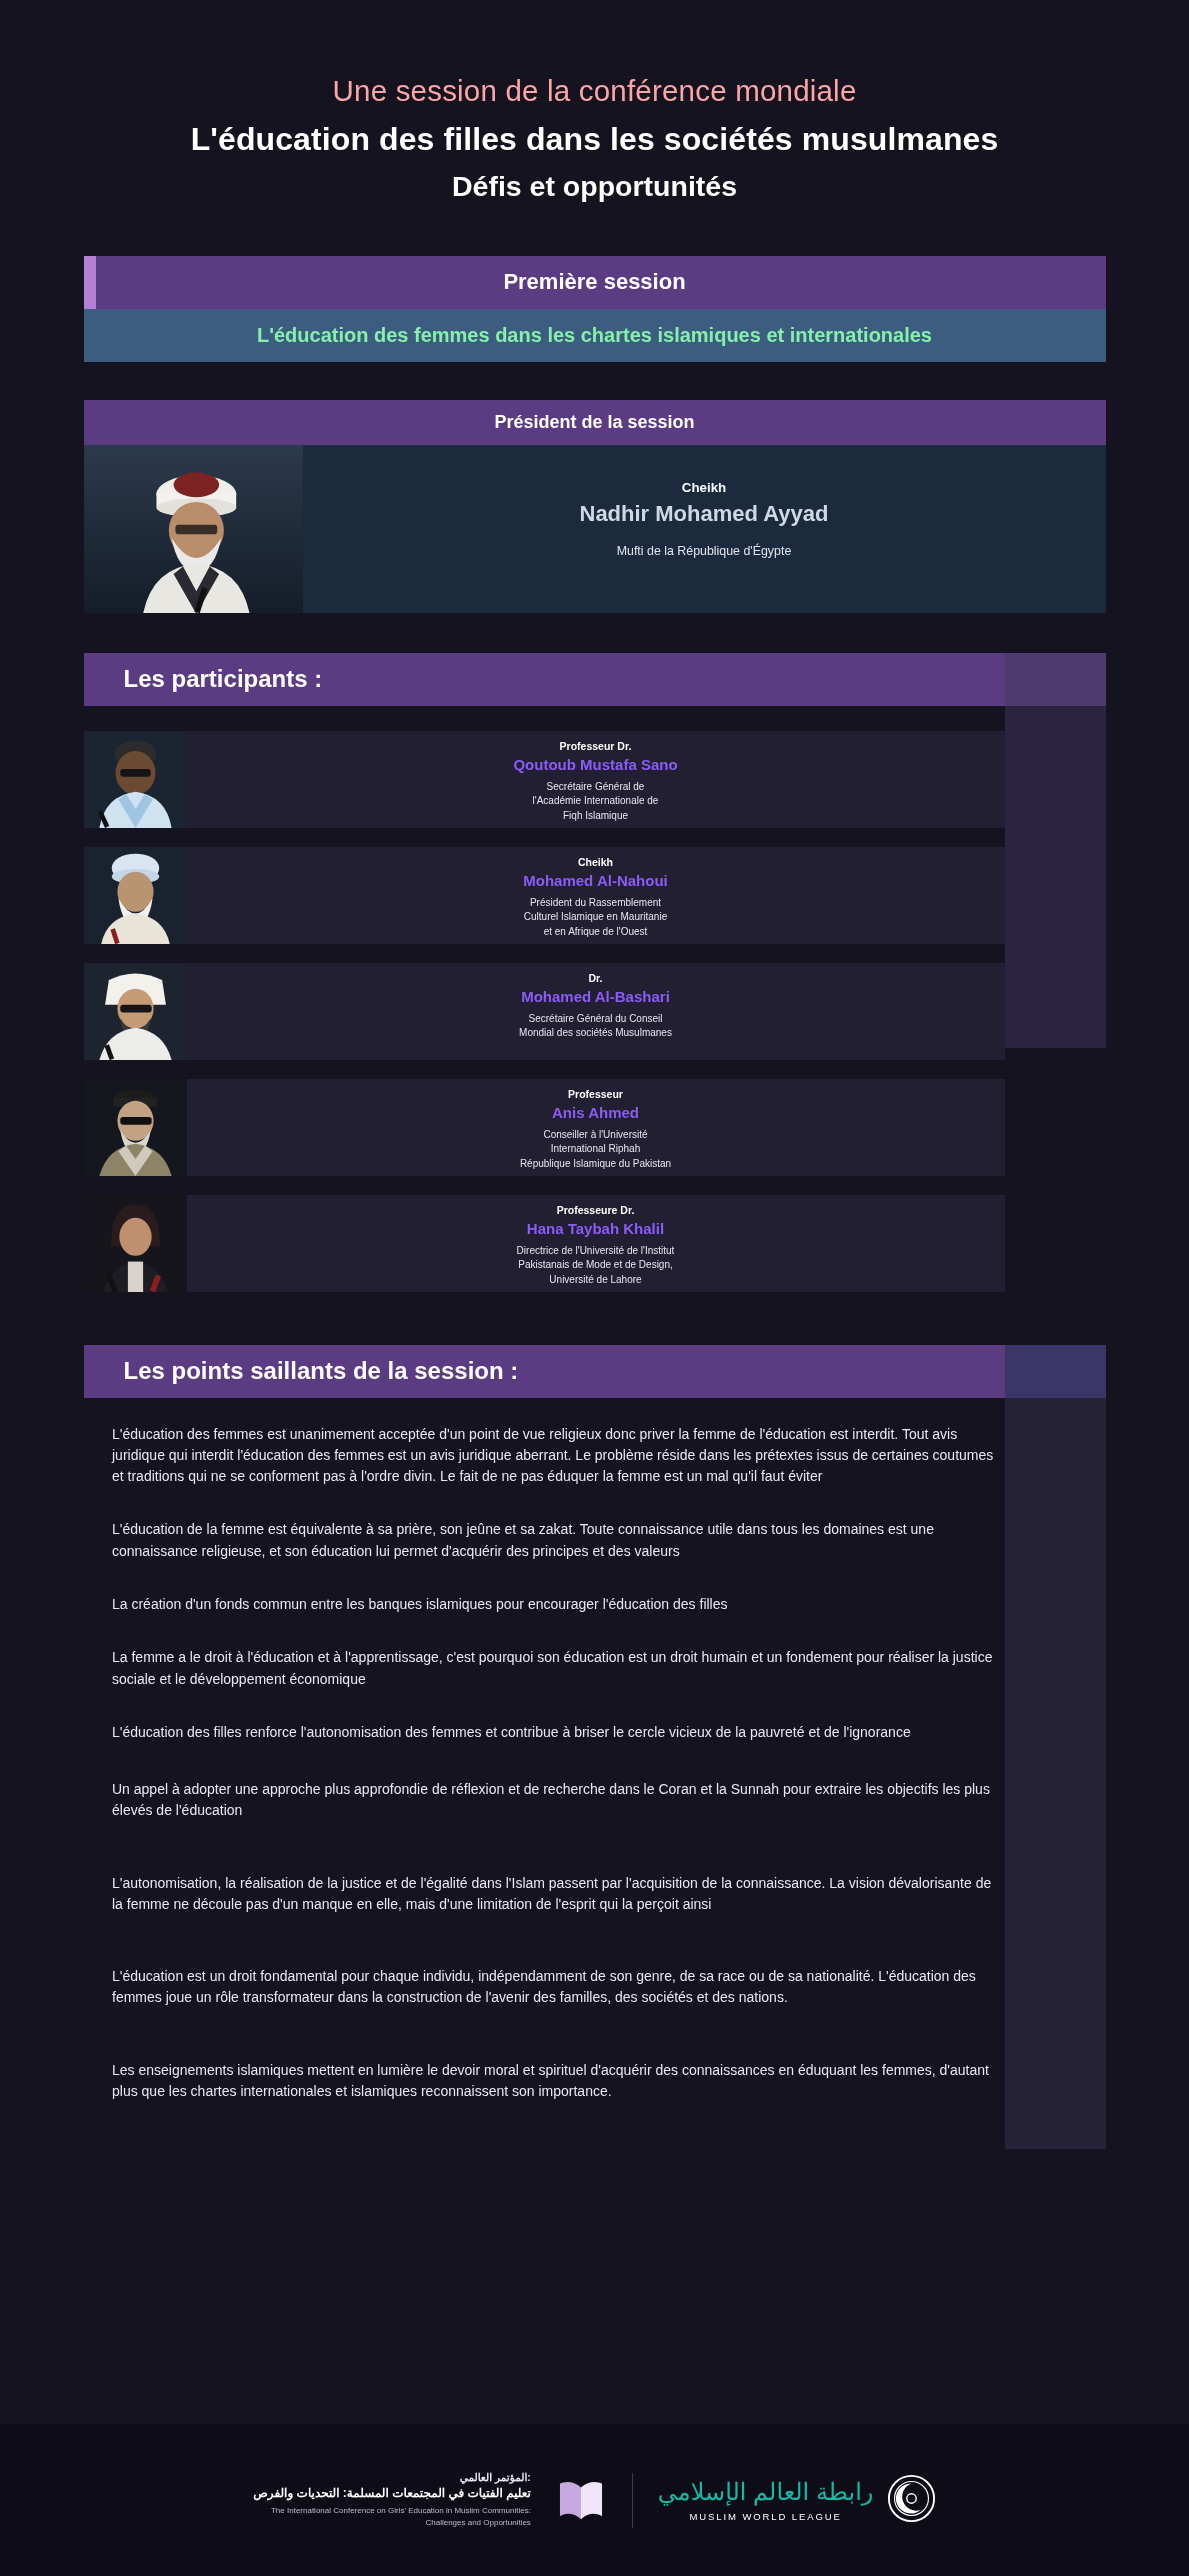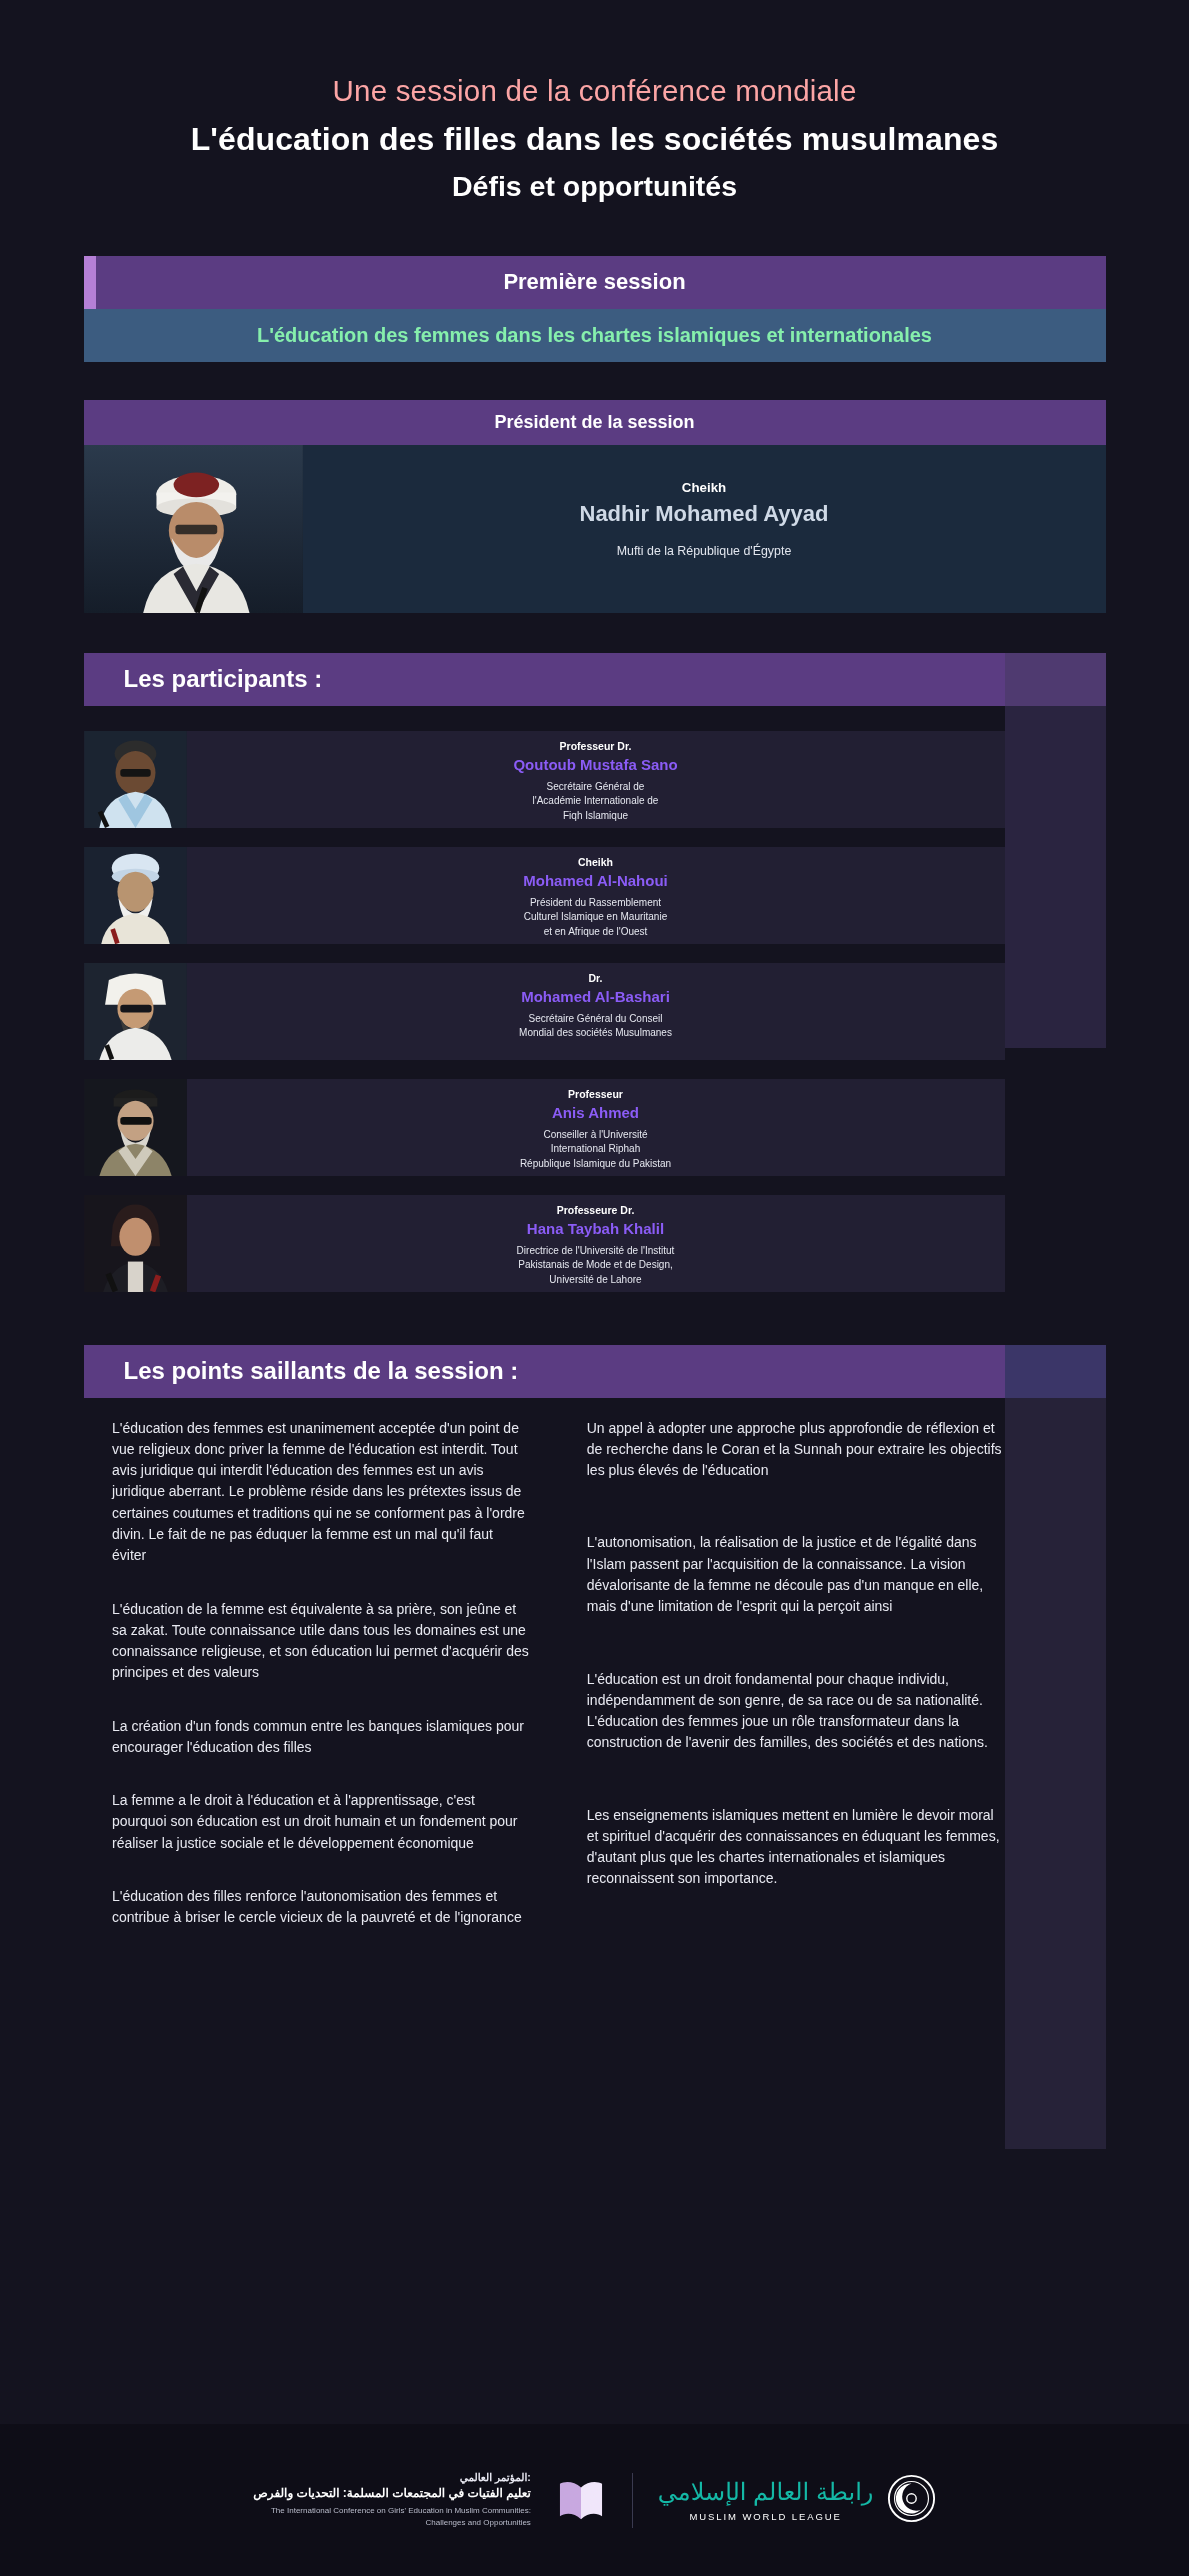--- a/index.html
+++ b/index.html
@@ -240,25 +240,25 @@
   }
   .high-side-col {
     position: absolute;
     right: 0;
     top: 53px;
     width: 101px;
     height: 751px;
     background: #262238;
   }
   .high-cols {
-    margin-top: 20px;
+    margin-top: 26px;
     width: 921px;
     display: grid;
-    grid-template-columns: 1fr 1fr;
-    gap: 16px 57px;
+    grid-template-columns: 1fr;
+    gap: 4px 57px;
     padding-left: 28.5px;
   }
   .high-col p {
     font-size: 14px;
     line-height: 1.52;
     color: #e8e9f1;
     margin-bottom: 32px;
   }
   .high-col.right p { margin-bottom: 51px; }
 

